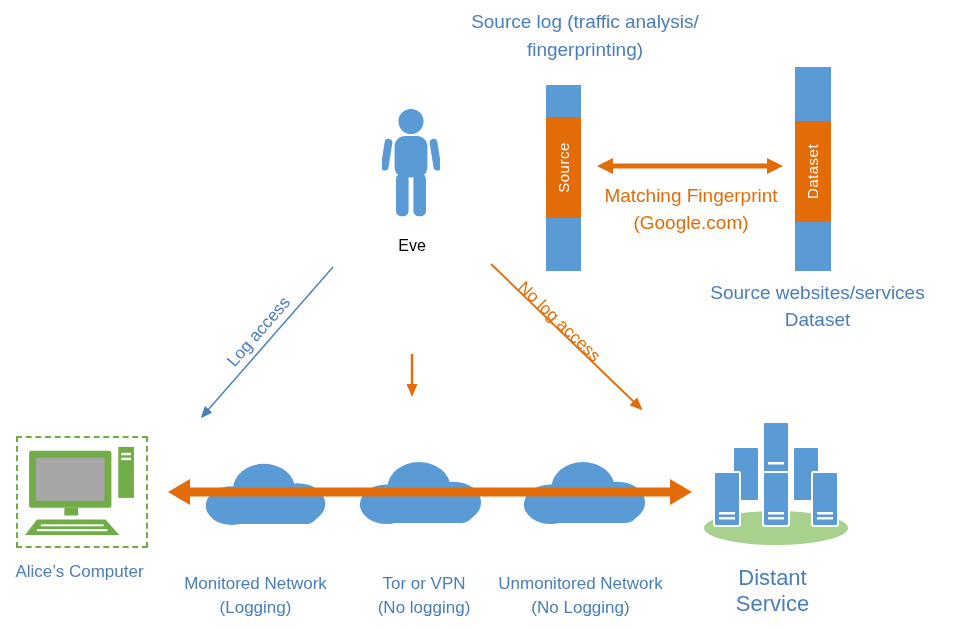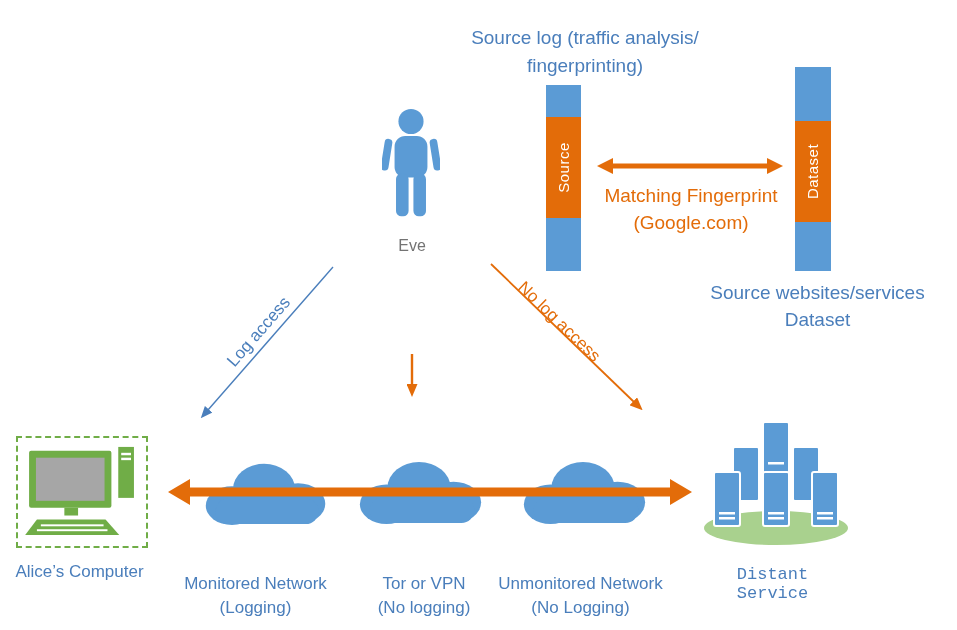--- a/index.html
+++ b/index.html
@@ -4,33 +4,33 @@
 <style>
   * { margin:0; padding:0; box-sizing:border-box; }
   html,body { background:#ffffff; font-family:"Liberation Sans", sans-serif; }
   .canvas { position:relative; width:957px; height:630px; background:#fff; overflow:hidden; }
   .abs { position:absolute; }
   .label { position:absolute; text-align:center; z-index:7; }
   .blue { color:#4A7EBB; }
   .orange { color:#E36C09; }
   .line { display:block; }
 
-  .title-block { left:420px; top:8px; width:330px; font-size:19px; line-height:28px;margin-top:16px; }
-  .eve-label { left:383px; top:237px; width:58px; font-size:16px; color:#737373; }
+  .title-block { left:420px; top:8px; width:330px; font-size:19px; line-height:28px; }
+  .eve-label { left:383px; top:237px; width:58px; font-size:16px; color:#000000; }
   .matching-label { left:592px; top:182px; width:198px; font-size:19px; line-height:27px; }
   .dataset-caption { left:690px; top:279px; width:255px; font-size:19px; line-height:27px; }
   .log-access-label { left:198px; top:322px; width:122px; font-size:17px; transform:rotate(-49deg); }
   .no-log-center-label { left:362px; top:298px; width:100px; font-size:17px; line-height:25px; }
   .no-log-right-label { left:496px; top:312px; width:126px; font-size:17px; transform:rotate(44deg); }
   .session-label { left:290px; top:394px; width:265px; font-size:19px; line-height:26px; font-weight:bold; }
   .alice-label { left:2px; top:562px; width:155px; font-size:17px; }
   .monitored-label { left:168px; top:572px; width:175px; font-size:17px; line-height:24px; }
   .tor-label { left:349px; top:572px; width:150px; font-size:17px; line-height:24px; }
   .unmonitored-label { left:488px; top:572px; width:185px; font-size:17px; line-height:24px; }
-  .distant-label { left:700px; top:565px; width:145px; font-size:17px;font-family:Liberation Mono, monospace; }
+  .distant-label { left:700px; top:565px; width:145px; font-size:22px; }
 
   .vbar { position:absolute; background:#5B9BD5; z-index:2; }
   .vbar-source { left:546px; top:85px; width:35px; height:186px; }
   .vbar-dataset { left:795px; top:67px; width:36px; height:204px; }
   .vbar-section { position:absolute; left:0; width:100%; background:#E36C09;
                   display:flex; align-items:center; justify-content:center; }
   .vbar-source .vbar-section { top:32px; height:101px; }
   .vbar-dataset .vbar-section { top:54px; height:101px; }
   .vbar-section span { transform:rotate(-90deg); white-space:nowrap; color:#fff;
                        font-size:15px; letter-spacing:0.5px; }

